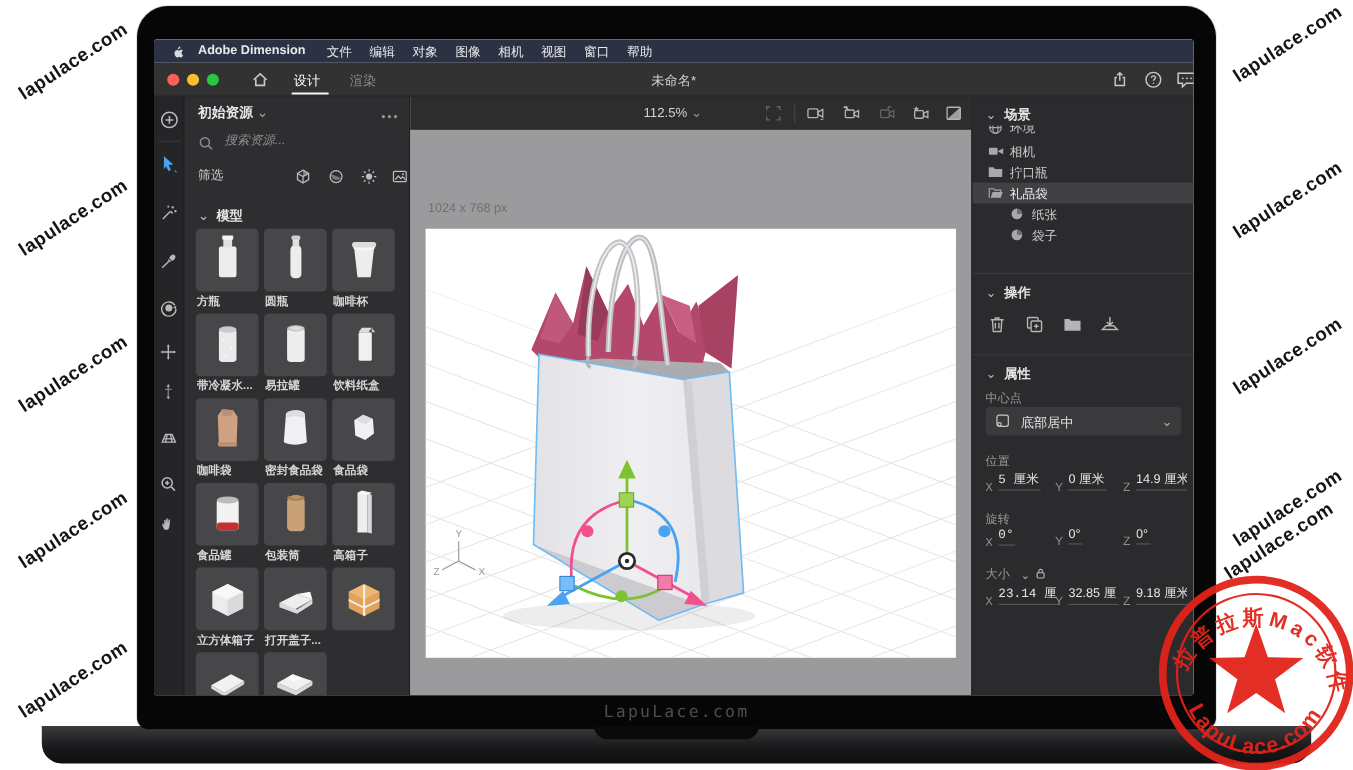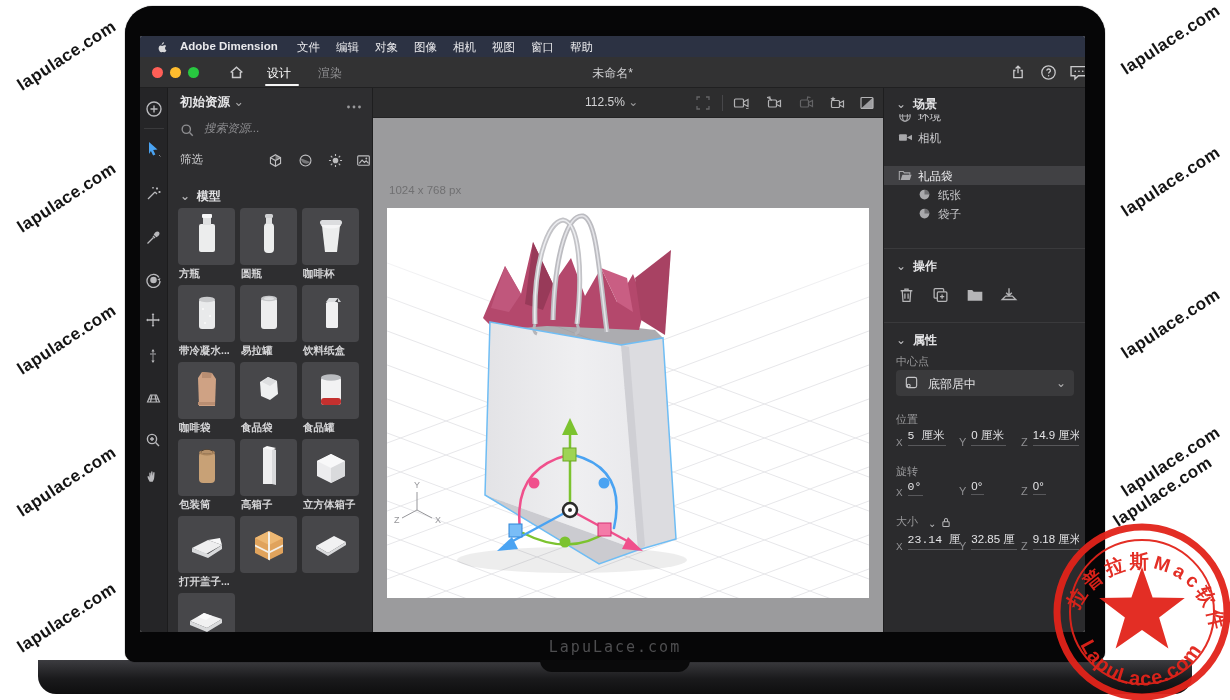--- a/index.html
+++ b/index.html
@@ -301,20 +301,29 @@
             </div>
             <div class="model-item">
               <div class="thumb">
                 <svg width="57" height="57" viewBox="0 0 57 57">
                   <path d="M20 16l4-6 10 1 4 6-1 27H21z" fill="#cfa284"></path>
                   <path d="M24 10l10 1-1 5h-9z" fill="#b98e72"></path>
                   <rect x="20" y="40" width="17" height="3" fill="#b98e72"></rect>
                 </svg>
               </div>
               <div class="model-label">咖啡袋</div>
+            </div>
+            <div class="model-item">
+              <div class="thumb">
+                <svg width="57" height="57" viewBox="0 0 57 57">
+                  <path d="M20 14c4-4 14-4 17 0l2 26c-6 3-16 3-21 0z" fill="#f0f0f2"></path>
+                  <path d="M20 14c4-4 14-4 17 0l-1 4c-5-2-11-2-15 0z" fill="#dcdde0"></path>
+                </svg>
+              </div>
+              <div class="model-label">密封食品袋</div>
             </div>
             <div class="model-item">
               <div class="thumb">
                 <svg width="57" height="57" viewBox="0 0 57 57">
                   <path d="M20 20l8-5 9 4 1 13-8 6-9-4z" fill="#eff0f1"></path>
                   <path d="M28 15l9 4-7 5-8-4z" fill="#dddee0"></path>
                 </svg>
               </div>
               <div class="model-label">食品袋</div>
             </div>
@@ -540,20 +549,26 @@
                 </svg></span>
               <span class="lbl" style="left:34px">环境</span>
             </div>
             <div class="scene-row" style="top: 14px;">
               <span class="ic" style="left:14px"><svg width="15" height="13" viewBox="0 0 16 14" fill="currentColor">
                   <rect x="1" y="3.5" width="8.5" height="7" rx="1"></rect>
                   <path d="m9.5 7 5.5-3v6l-5.5-3z"></path>
                 </svg></span>
               <span class="lbl" style="left:34px">相机</span>
             </div>
+            <div class="scene-row" style="top: 33px;">
+              <span class="ic" style="left:14px"><svg width="14" height="13" viewBox="0 0 16 14" fill="currentColor">
+                  <path d="M1 2h5l1.3 1.6H15V12H1z"></path>
+                </svg></span>
+              <span class="lbl" style="left:34px">拧口瓶</span>
+            </div>
             <div class="scene-row sel" style="top: 52px;">
               <span class="ic" style="left:14px"><svg width="14" height="13" viewBox="0 0 16 14" fill="none" stroke="currentColor" stroke-width="1.2">
                   <path d="M1.5 12V2.5h4.5L7.3 4h6.2v2"></path>
                   <path d="M3 12l2-6h10.5l-2 6z" fill="currentColor" stroke="none"></path>
                 </svg></span>
               <span class="lbl" style="left:34px">礼品袋</span>
             </div>
             <div class="scene-row" style="top: 71px;">
               <span class="ic" style="left:34px"><svg width="13" height="13" viewBox="0 0 16 16">
                   <circle cx="8" cy="8" r="6" fill="currentColor"></circle>

